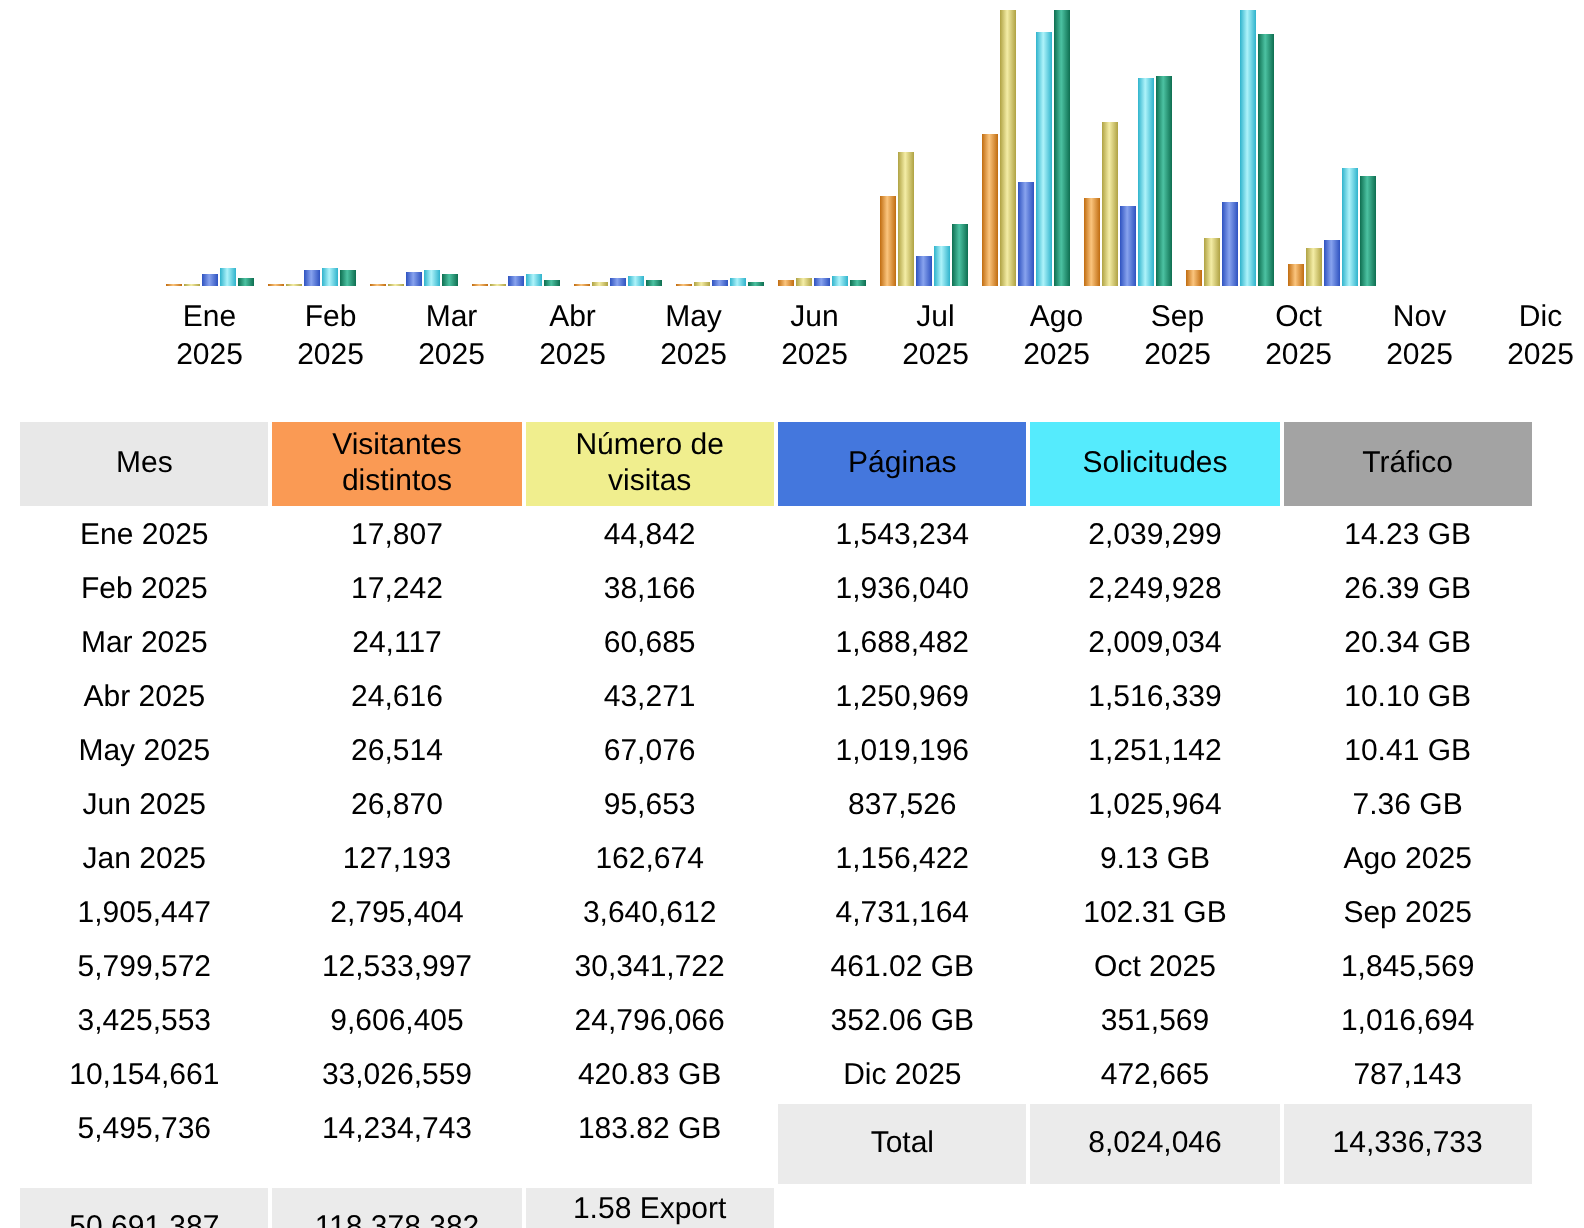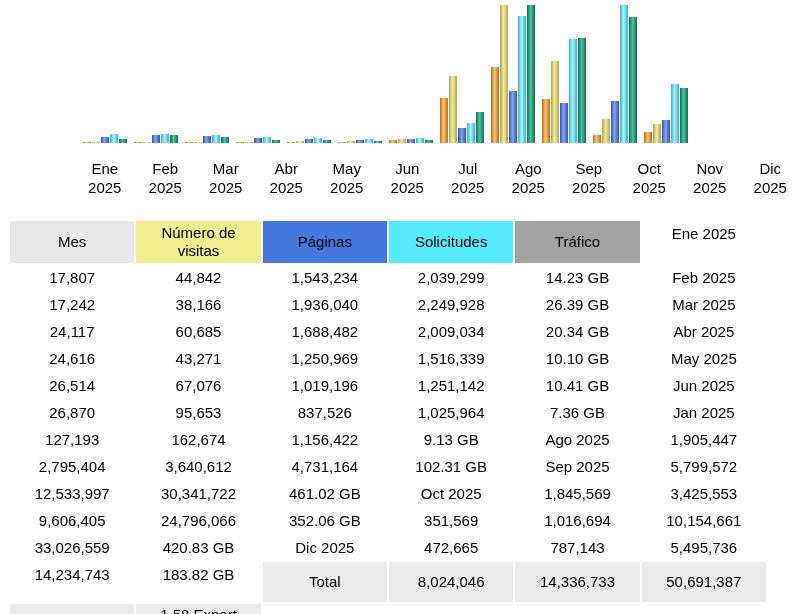--- a/index.html
+++ b/index.html
@@ -13,21 +13,21 @@
   .bars-row{
     display:flex;align-items:flex-end;
     height:140px;padding-left:83px;column-gap:7px;
   }
   .bar-group{
     display:flex;align-items:flex-end;
     width:44px;column-gap:1px;
   }
   .bar{width:8px;}
   .labels-row{
-    display:flex;padding-left:83px;column-gap:17px;margin-top:16px;
+    display:flex;padding-left:83px;column-gap:17px;margin-top:6px;
   }
   .month-label{
     width:44px;text-align:center;
     font-size:15px;line-height:19px;white-space:nowrap;
   }
   
   .stats-table{
     margin:24px 0 0 10px;width:756px;
     display:grid;grid-template-columns:repeat(6,1fr);
     gap:2px;background:#ffffff;
@@ -178,20 +178,21 @@
       </div>
       <div class="month-label">
         <div>Dic</div>
         <div>2025</div>
       </div>
     </div>
 </div>
 
 <div class="stats-table">
     <div class="cell header" style="background: rgb(232, 232, 232);">Mes</div>
+    <div class="cell header" style="background: rgb(250, 154, 84);">Visitantes distintos</div>
     <div class="cell header" style="background: rgb(240, 238, 142);">Número de visitas</div>
     <div class="cell header" style="background: rgb(68, 119, 221);">Páginas</div>
     <div class="cell header" style="background: rgb(85, 235, 253);">Solicitudes</div>
     <div class="cell header" style="background: #a3a3a3;">Tráfico</div>
     <div class="cell data">Ene 2025</div>
     <div class="cell data">17,807</div>
     <div class="cell data">44,842</div>
     <div class="cell data">1,543,234</div>
     <div class="cell data">2,039,299</div>
     <div class="cell data">14.23 GB</div>

